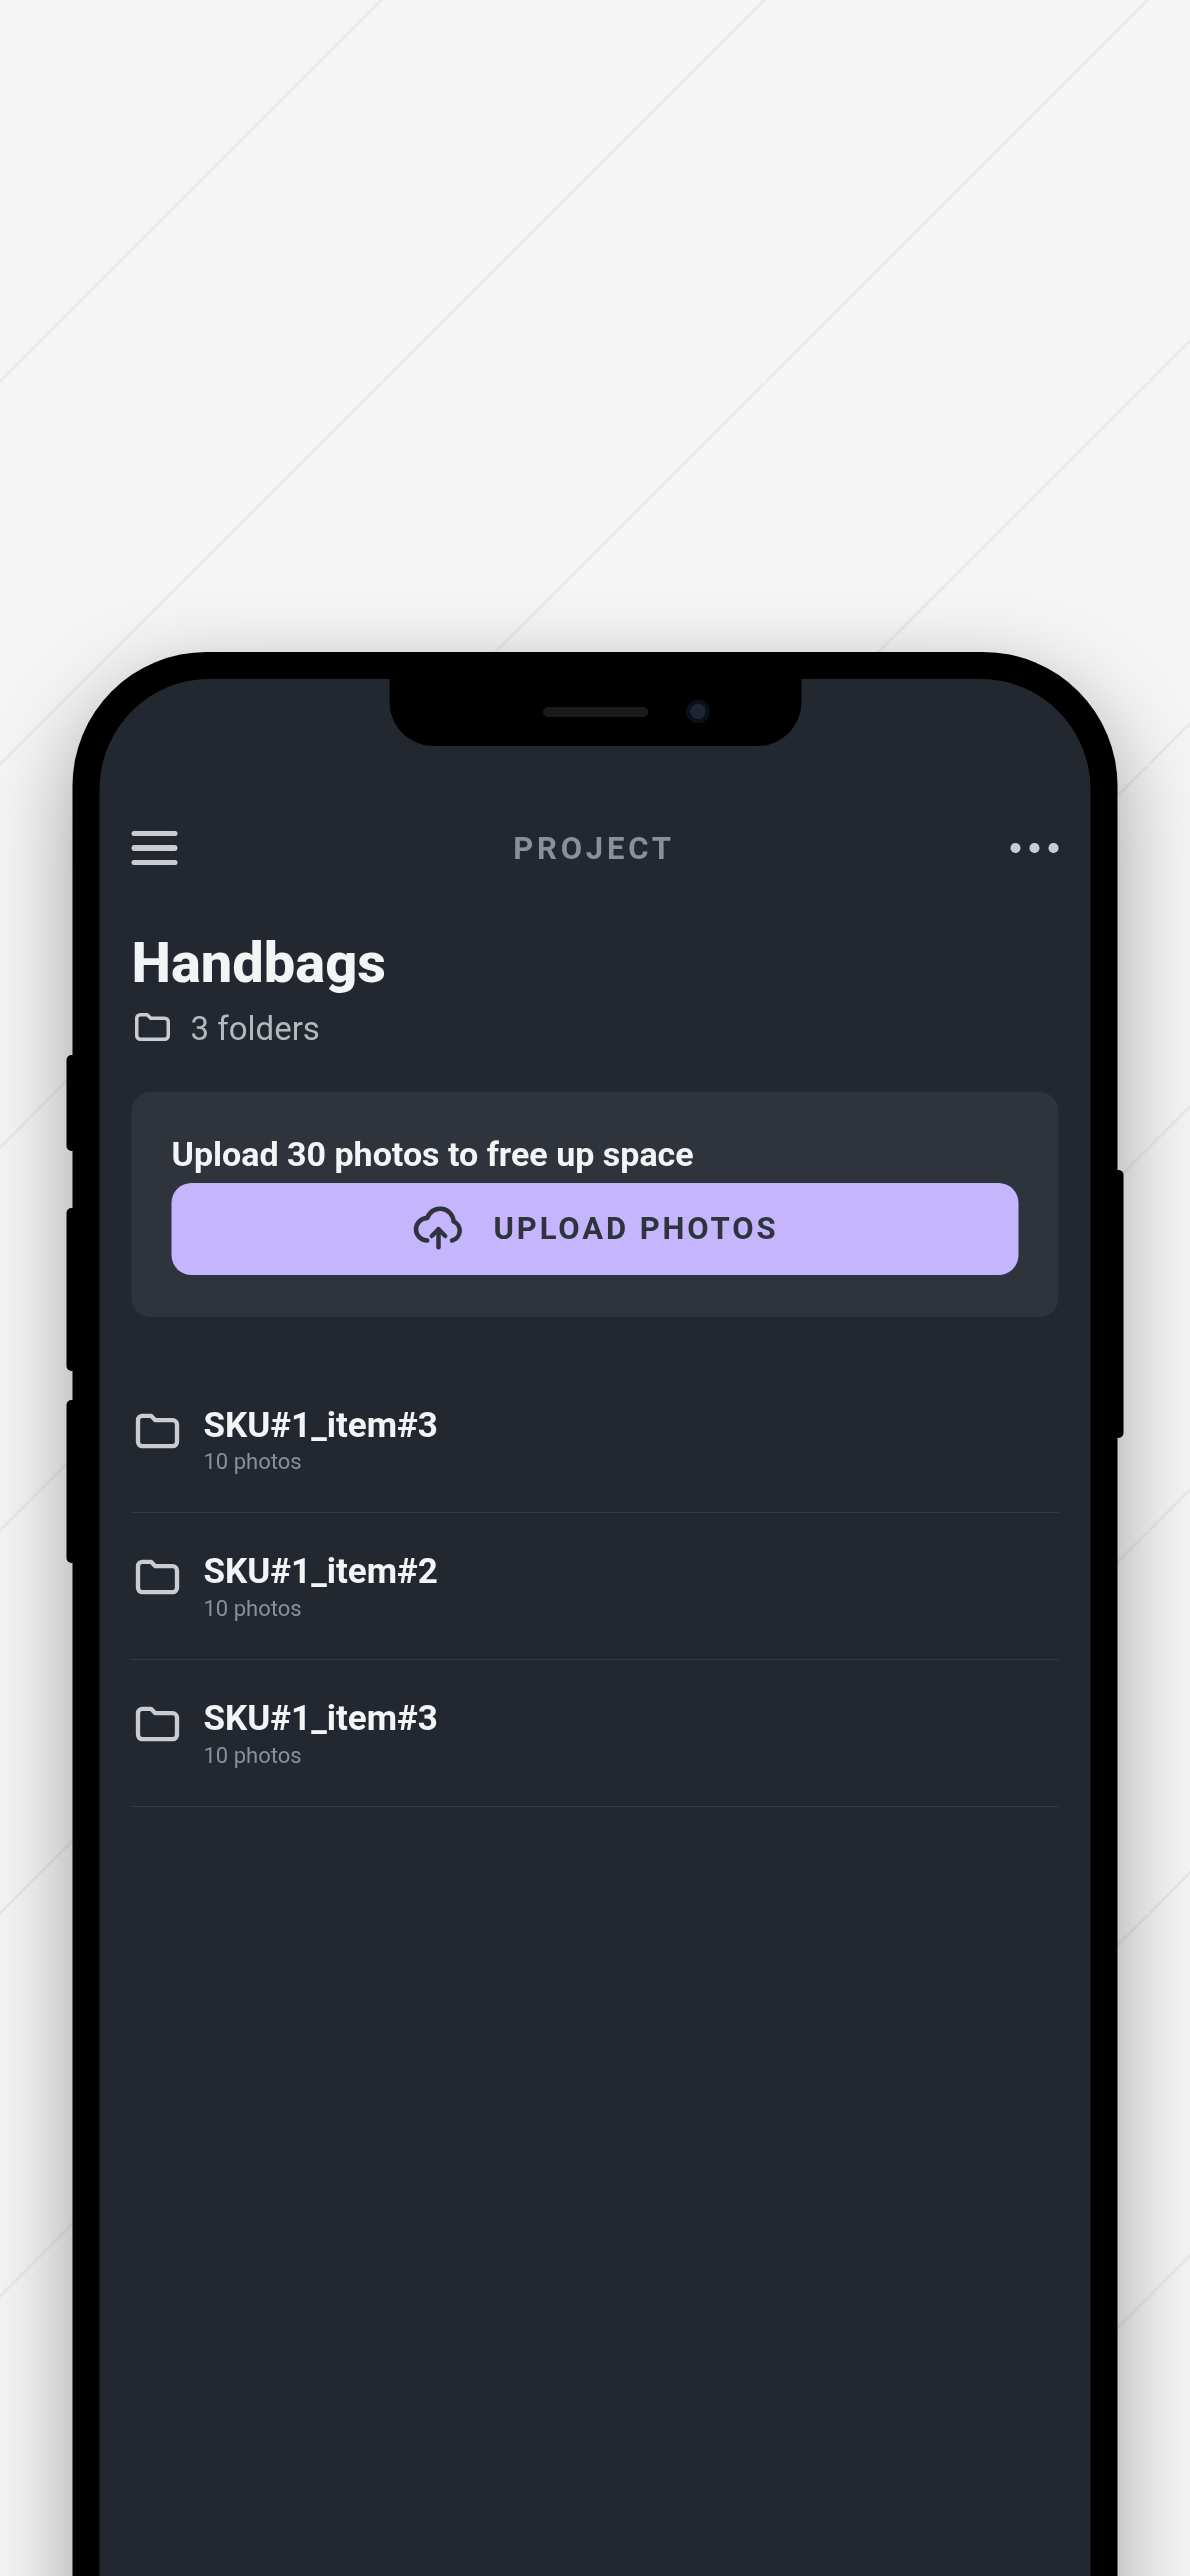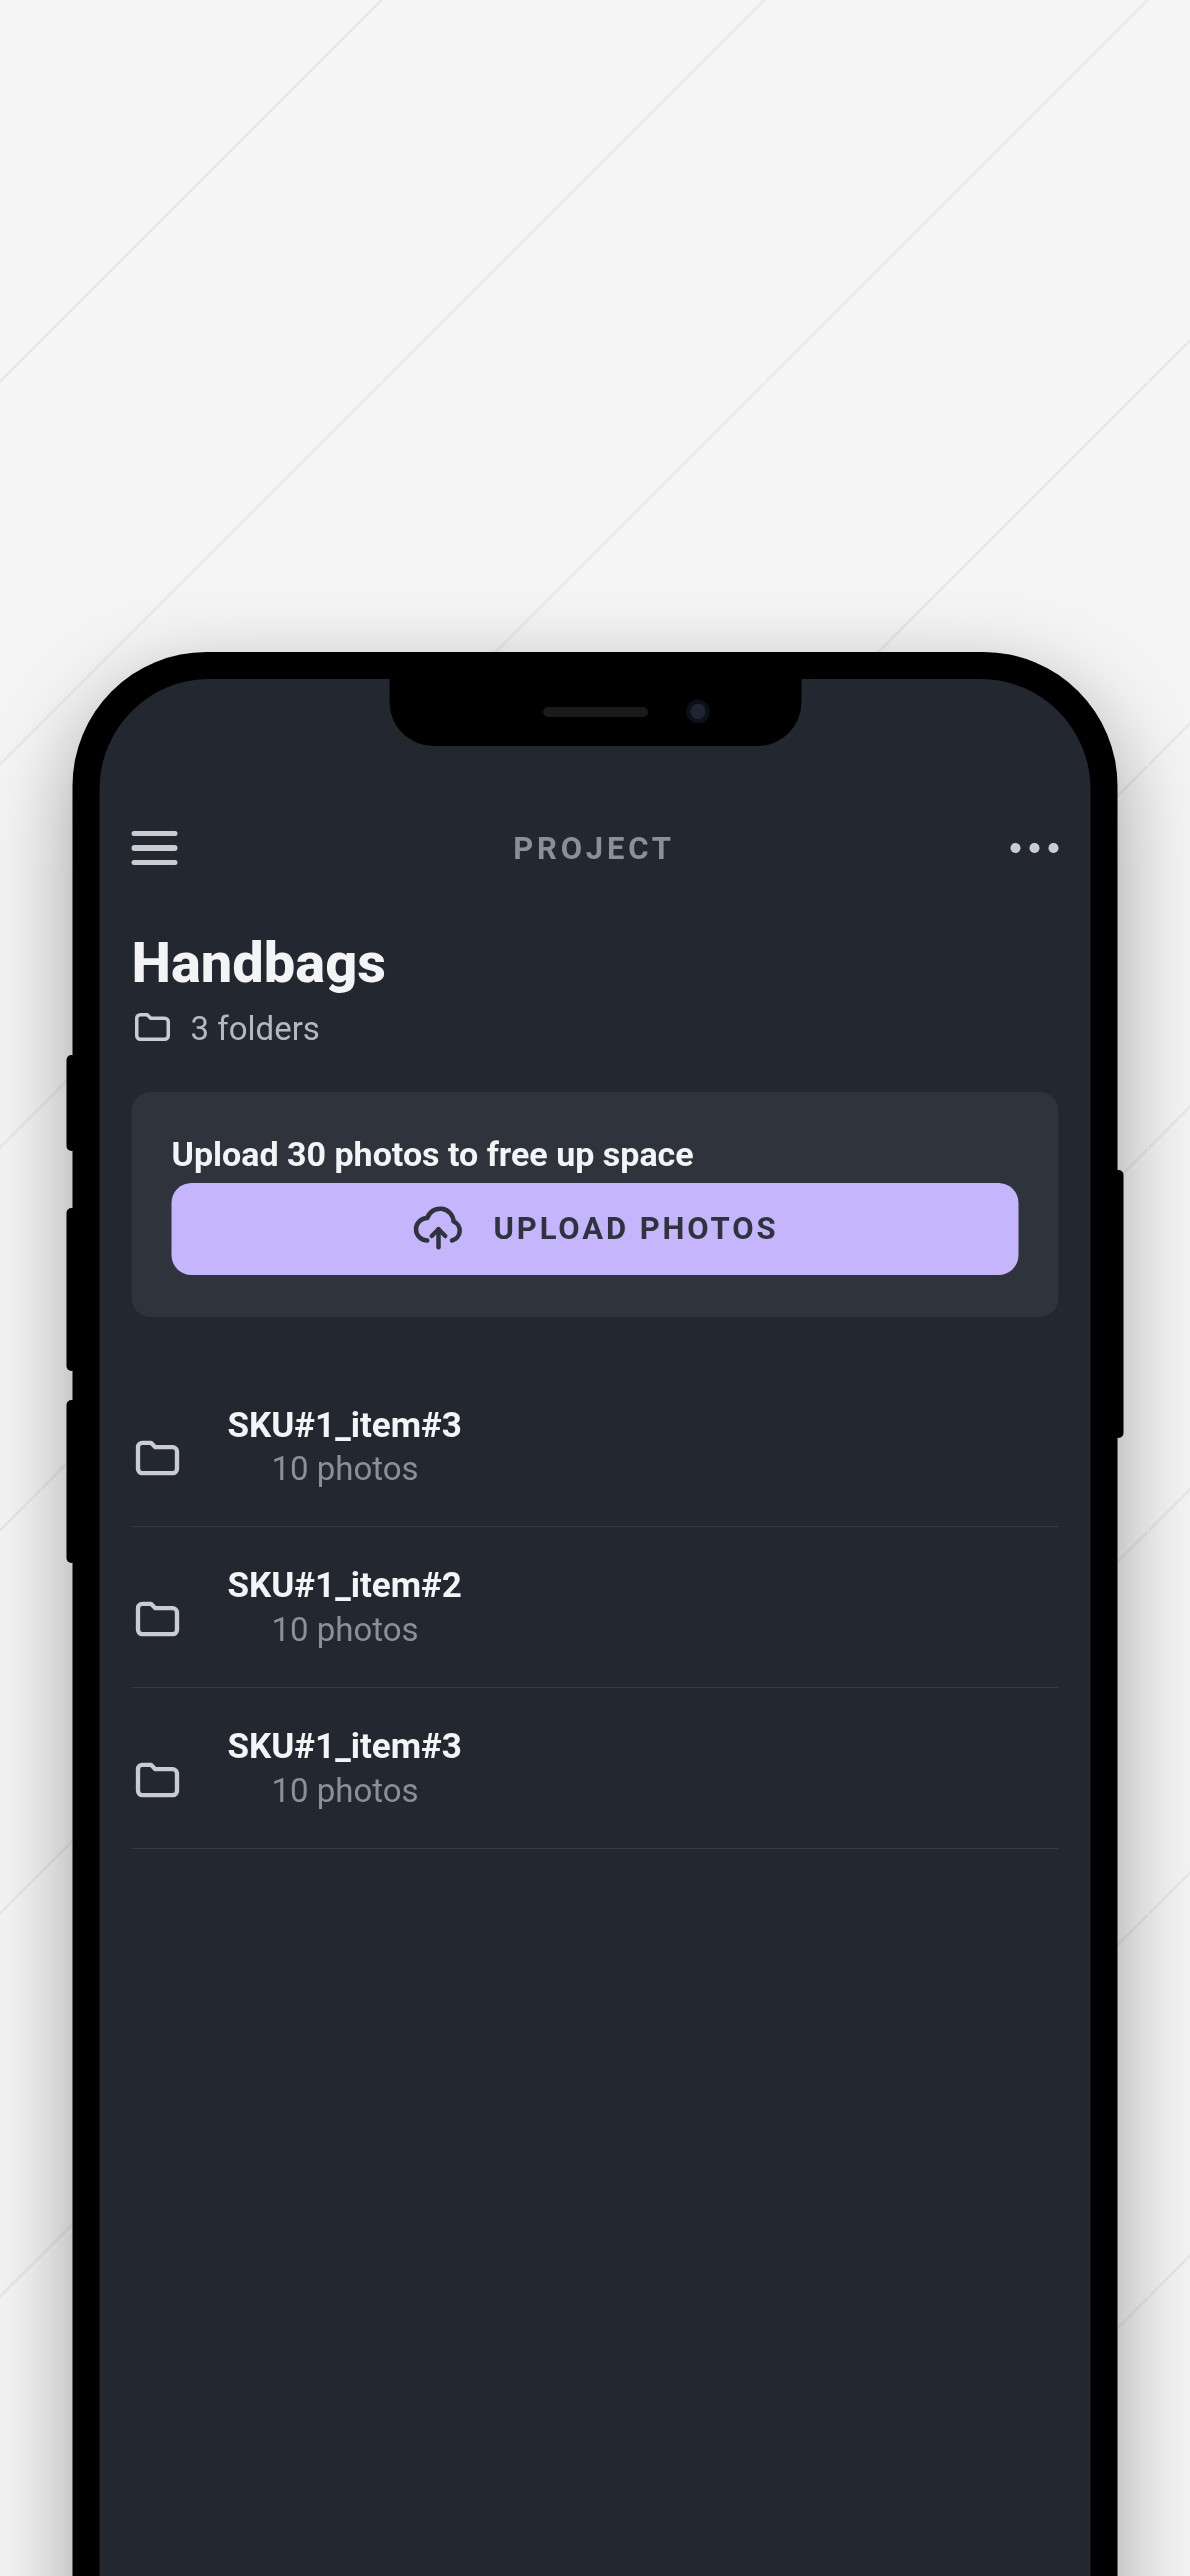--- a/index.html
+++ b/index.html
@@ -113,28 +113,28 @@
 .upload-card-sub { font-size: 33px; color: #8b8f97; margin-bottom: 38px; }
 .upload-btn {
   width: 100%; height: 92px;
   background: #c4b5fd; border-radius: 20px;
   display: flex; align-items: center; justify-content: center; gap: 28px;
 }
 .upload-btn-label { font-size: 31px; font-weight: 700; letter-spacing: 2.9px; color: #2f333c; }
 .upload-btn svg { width: 54px; height: 54px; }
 .folder-list { }
 .folder-item {
-  display: flex; align-items: flex-end; gap: 44px;
+  display: flex; align-items: flex-start; gap: 20px;
   padding: 38px 0;
   border-bottom: 1.9px solid #363a43;
 }
 .folder-item .f-icon svg { width: 52px; height: 52px; }
 .folder-item-body { display: flex; flex-direction: column; gap: 3.8px; }
 .folder-item-name { font-size: 35px; font-weight: 700; color: #f3f4f6; }
-.folder-item-meta { font-size: 33px; color: #8b8f97; margin-left: 44px; }
+.folder-item-meta { font-size: 22px; color: #8b8f97; }
 .side-btn {
   position: absolute; background: #000; border-radius: 5.8px;
 }
 .side-btn.right { right: -5.7px; top: 518px; width: 9.6px; height: 268px; }
 .side-btn.left1 { left: -5.7px; top: 403px; width: 9.6px; height: 96px; }
 .side-btn.left2 { left: -5.7px; top: 556px; width: 9.6px; height: 163px; }
 .side-btn.left3 { left: -5.7px; top: 748px; width: 9.6px; height: 163px; }
 </style>
 </head>
 <body>

